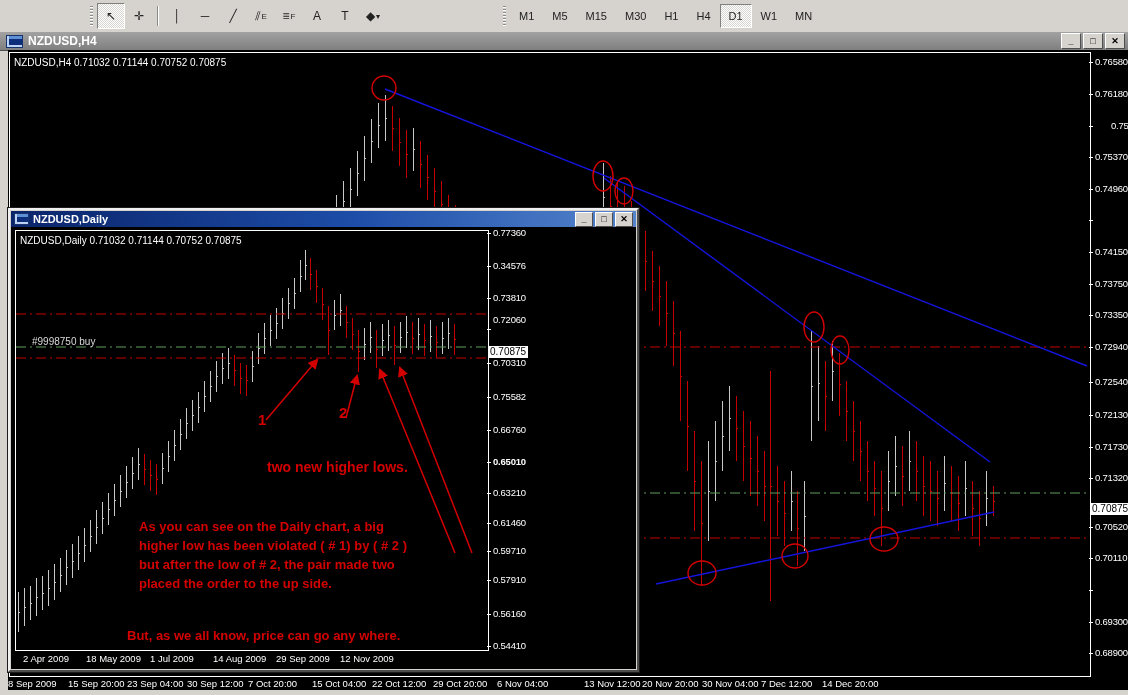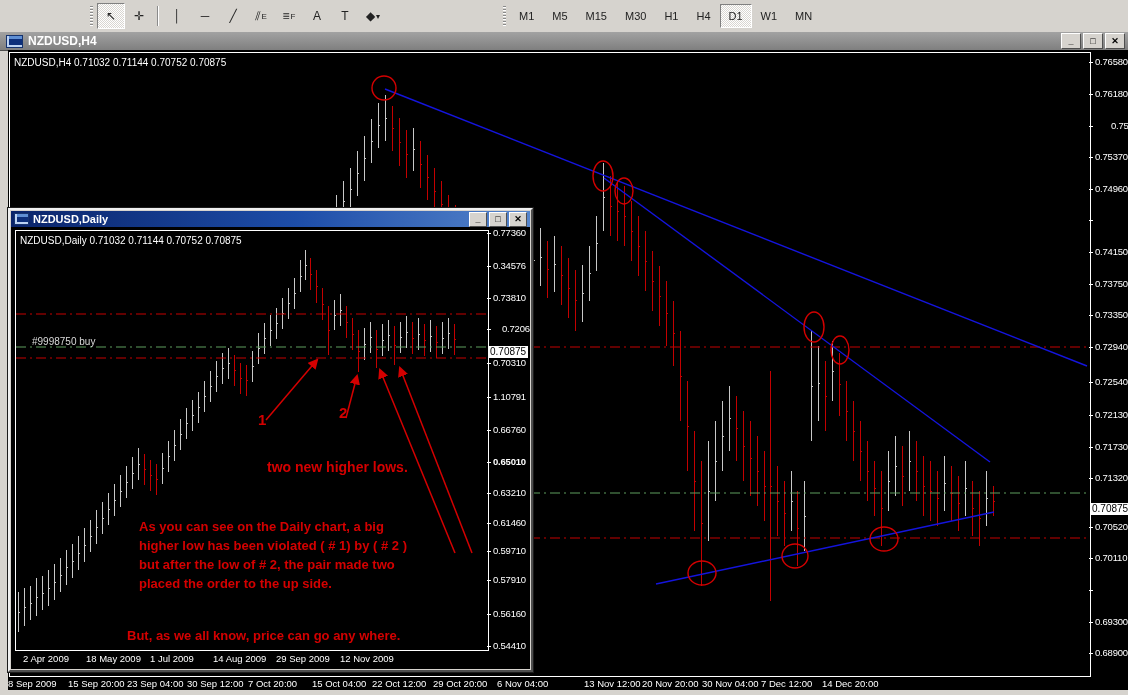--- a/index.html
+++ b/index.html
@@ -34,21 +34,21 @@
   #chartwin{left:8px;top:50px;width:1120px;height:640px;background:#000}
   #plotborder{left:9px;top:52px;width:1080px;height:623px;border:1px solid #fff}
   #overlay{left:0;top:0;width:1128px;height:695px}
   #mainsvg{left:0;top:0}
   .plabel{position:absolute;color:#fff;font-size:9.5px;letter-spacing:-.2px;white-space:nowrap}
   .ptick{position:absolute;width:4px;height:1px;background:#fff}
   .tlabel{position:absolute;color:#fff;font-size:9.5px;white-space:nowrap}
   .ohlc{position:absolute;color:#fff;font-size:10px;white-space:nowrap}
   .ptag{position:absolute;background:#fff;color:#000;font-size:10px;line-height:12px;padding:0 2px;white-space:nowrap}
   
-  #inwin{left:8px;top:208px;width:525px;height:464px;background:#d6d3ce;box-sizing:border-box;
+  #inwin{left:8px;top:208px;width:631px;height:464px;background:#d6d3ce;box-sizing:border-box;
          border:2px solid;border-color:#efefef #4e4e4e #4e4e4e #efefef;padding:1px;box-shadow:0 0 0 1px #1c1c1c}
   #intitle{height:16px;display:flex;align-items:center;color:#fff;font-size:11px;font-weight:bold;
            background:linear-gradient(90deg,#0a246a 0%,#1d4da8 55%,#5585cc 100%)}
   #intitle .chart-ico{width:13px;height:10px;margin:0 4px 0 3px}
   #intitle .winbtn{width:16px;height:13px}
   #inchart{position:relative;height:442px;background:#000;overflow:hidden}
   #incanvas{position:absolute;left:-3px;top:-19px;width:525px;height:464px}
   #inplotborder{position:absolute;left:7px;top:22px;width:472px;height:419px;border:1px solid #fff}
   .red-note{position:absolute;color:#d40000;font-weight:bold;white-space:nowrap}
 </style>
@@ -565,25 +565,25 @@
           <div>placed the order to the up side.</div>
         </div>
       <div class="red-note" style="left:119px;top:420px;font-size:13px">But, as we all know, price can go any where.</div>
     <div class="ptick" style="left: 479px; top: 25px;"></div>
         <div class="plabel" style="left: 485px; top: 19px; text-align: center;">0.77360</div>
         <div class="ptick" style="left: 479px; top: 58px;"></div>
         <div class="plabel" style="left: 485px; top: 52px;">0.34576</div>
         <div class="ptick" style="left: 479px; top: 90px;"></div>
         <div class="plabel" style="left: 485px; top: 84px;">0.73810</div>
         <div class="ptick" style="left: 479px; top: 121px;"></div>
-        <div class="plabel" style="left: 485px; top: 115px; margin-left: 9px;">0.72060</div>
+        <div class="plabel" style="left: 485px; top: 106px;">0.72060</div>
         <div class="ptick" style="left: 479px; top: 155px;"></div>
         <div class="plabel" style="left: 485px; top: 149px;">0.70310</div>
         <div class="ptick" style="left: 479px; top: 189px;"></div>
-        <div class="plabel" style="left: 485px; top: 183px;">1.10791</div>
+        <div class="plabel" style="left: 485px; top: 183px;">0.75582</div>
         <div class="ptick" style="left: 479px; top: 222px;"></div>
         <div class="plabel" style="left: 485px; top: 216px;">0.66760</div>
         <div class="ptick" style="left: 479px; top: 254px;"></div>
         <div class="plabel" style="left: 485px; top: 248px; font-weight: bold;">0.65010</div>
         <div class="ptick" style="left: 479px; top: 285px;"></div>
         <div class="plabel" style="left: 485px; top: 279px;">0.63210</div>
         <div class="ptick" style="left: 479px; top: 315px;"></div>
         <div class="plabel" style="left: 485px; top: 309px;">0.61460</div>
         <div class="ptick" style="left: 479px; top: 343px;"></div>
         <div class="plabel" style="left: 485px; top: 337px;">0.59710</div>

